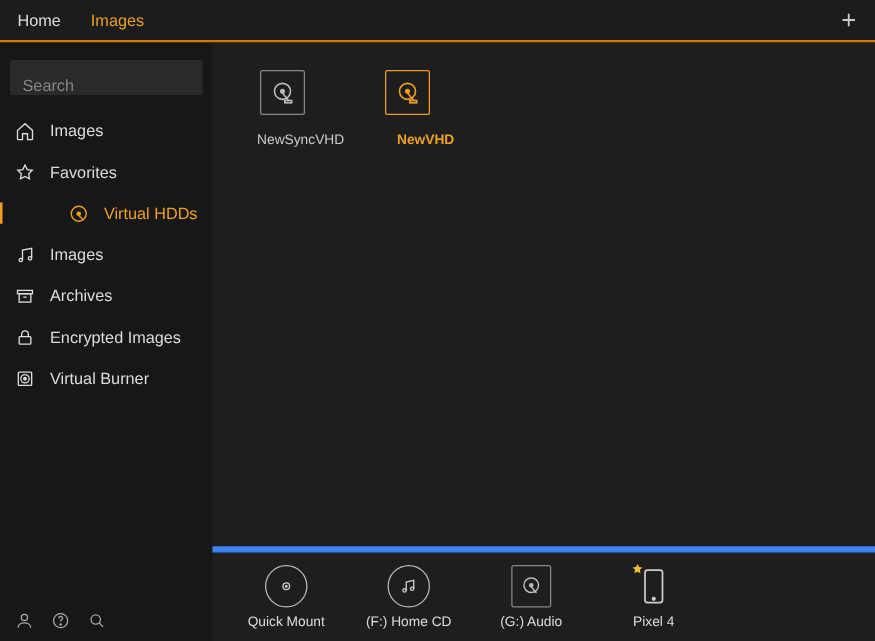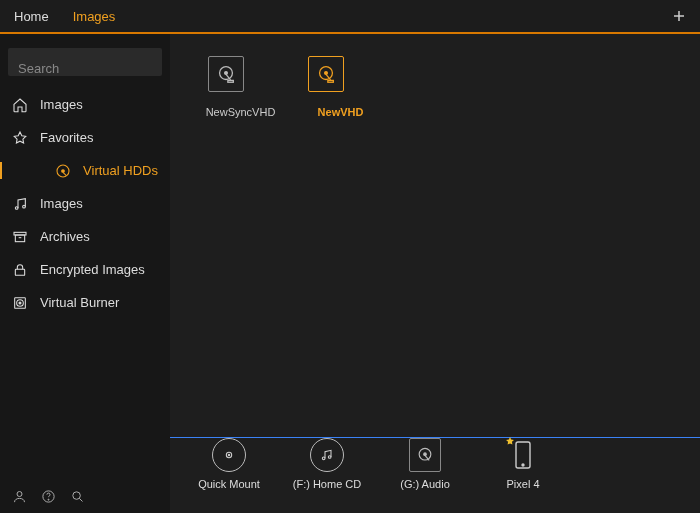--- a/index.html
+++ b/index.html
@@ -115,22 +115,23 @@
     display: flex;
     align-items: center;
     justify-content: center;
   }
   .card.selected .thumb { border-color: #f0a020; }
   .card.selected .clabel { color: #f0a020; font-weight: 600; }
   .clabel { font-size: 11px; color: #cccccc; text-align: center; white-space: nowrap; margin-left: 29px; }
 
   .bottombar {
     height: 76px;
-    border-top: 1px solid #3b82f6;
-    display: flex;
+    border-top: 5px solid #3b82f6;
+    display: flex;
+    align-items: center;
     padding: 0 24px;
     gap: 28px;
   }
   .bcard {
     width: 70px;
     display: flex;
     flex-direction: column;
     align-items: center;
     gap: 6px;
     cursor: pointer;

